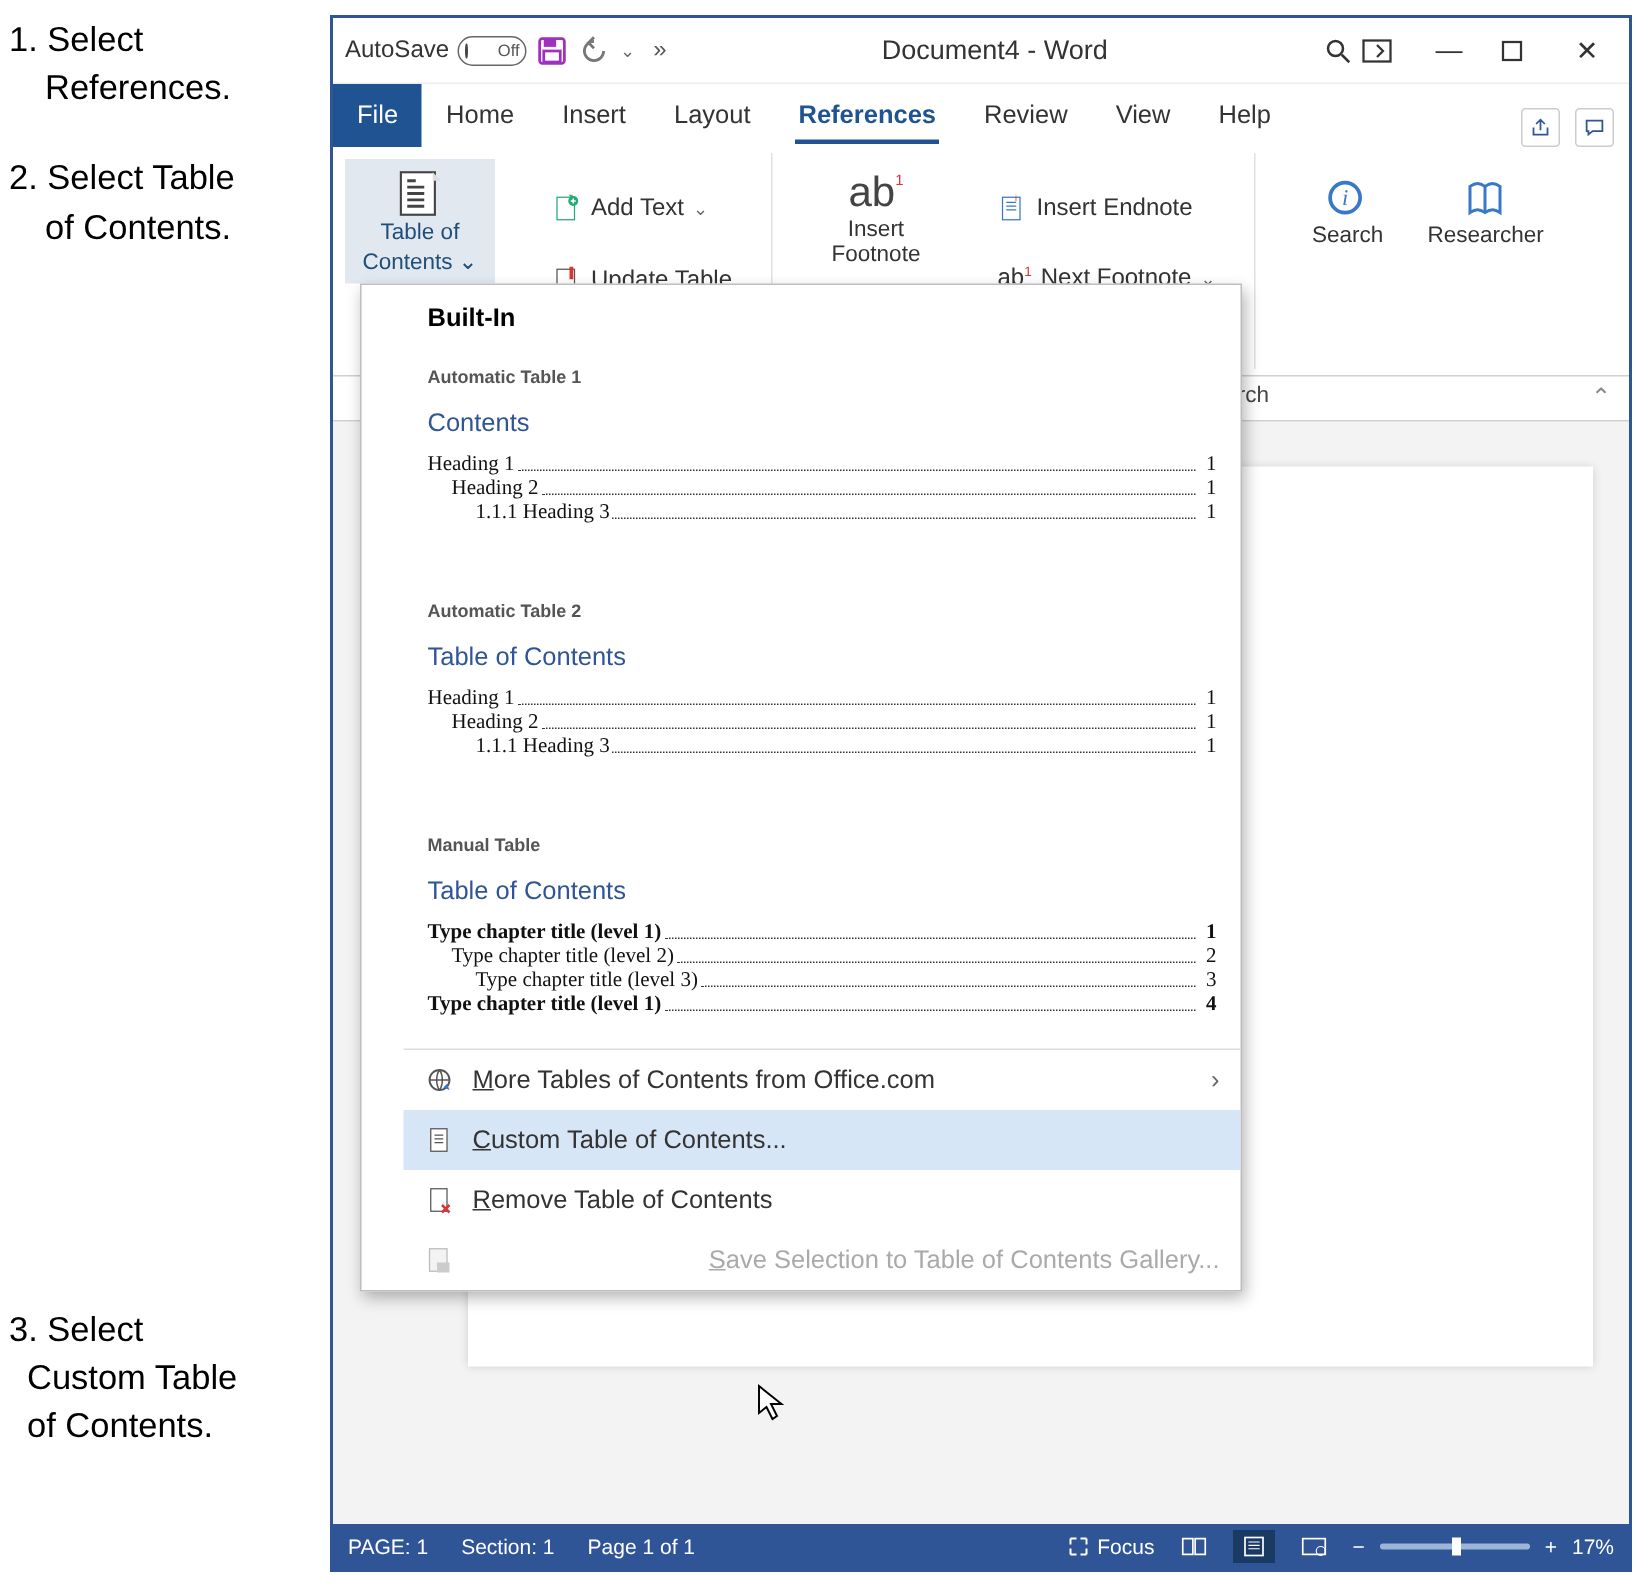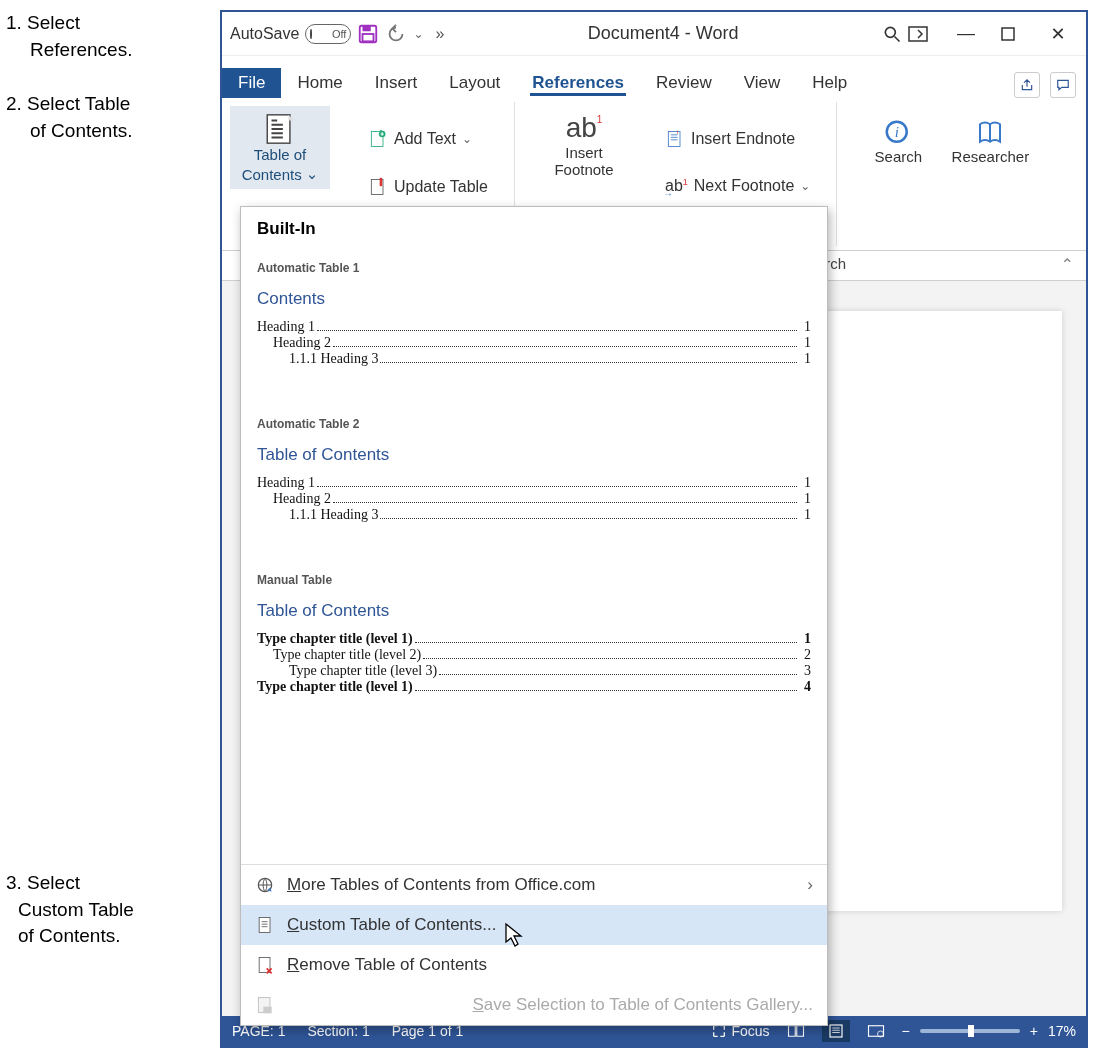--- a/index.html
+++ b/index.html
@@ -1,57 +1,57 @@
 <!DOCTYPE html>
 <html><head>
 <meta charset="utf-8">
 <style>
   * { box-sizing: border-box; }
   html,body { margin:0; padding:0; font-family: "Segoe UI", Arial, sans-serif; background:#fff; }
   .frame { width:1100px; height:1059px; position:relative; }
-  .instructions { position:absolute; left:6px; top:10px; width:210px; font-size:19px; color:#000; line-height:1.4; }
+  .instructions { position:absolute; left:6px; top:10px; width:210px; font-size:23px; color:#000; line-height:1.4; }
   .instructions .item { margin-bottom:28px; }
   .instructions .step3 { position:absolute; top:860px; left:0; }
 
   .wordwin { position:absolute; left:220px; top:10px; width:868px; height:1038px; border:2px solid #2f5597; background:#fff; display:flex; flex-direction:column; }
 
   .titlebar { height:44px; display:flex; align-items:center; padding:0 8px; gap:6px; border-bottom:1px solid #eee; }
   .autosave { display:flex; align-items:center; gap:6px; font-size:16px; color:#333; }
   .toggle { width:46px; height:20px; border:1px solid #666; border-radius:10px; display:flex; align-items:center; padding:0 4px; gap:20px; font-size:11px; color:#555; }
   .toggle .dot { width:10px; height:10px; border-radius:50%; background:#444; }
   .saveicon { width:22px; height:22px; }
   .undo { width:22px; height:22px; }
   .chev { font-size:12px; color:#666; }
   .more { font-size:16px; color:#555; margin-left:6px; }
   .doctitle { flex:1; text-align:center; font-size:18px; color:#333; }
   .winctrls { display:flex; gap:22px; align-items:center; padding-right:8px; }
   .winctrls span { font-size:18px; color:#333; width:24px; text-align:center; }
 
   .tabs { height:42px; display:flex; align-items:flex-end; }
-  .tab { padding:0 16px; height:30px; display:flex; align-items:center; font-size:17px; color:#333; cursor:pointer; }
+  .tab { padding:0 16px; height:42px; display:flex; align-items:center; font-size:17px; color:#333; cursor:pointer; }
   .tab.file { background:#1f5391; color:#fff; font-weight:400; }
   .tab.active { color:#1f5391; font-weight:600; position:relative; }
   .tab.active::after { content:""; position:absolute; bottom:2px; left:14px; right:14px; height:3px; background:#1f5391; }
   .tabend { flex:1; display:flex; justify-content:flex-end; align-items:center; gap:10px; padding-right:10px; }
   .tabend .tbtn { width:26px; height:26px; border:1px solid #ccc; border-radius:3px; display:flex; align-items:center; justify-content:center; color:#2f5597; font-size:14px; }
 
   .ribbon { min-height:110px; border-bottom:1px solid #d0d0d0; display:flex; gap:18px; padding:4px 0 4px 0; position:relative; }
   .rgroup { display:flex; flex-direction:column; align-items:flex-start; padding:4px 8px 0 8px; }
   .divider { width:1px; background:#e0e0e0; }
 
   .bigbtn { display:flex; flex-direction:column; align-items:center; justify-content:center; width:100px; padding:6px 4px; background:#e1e8ef; color:#1f4e79; font-size:15px; cursor:pointer; }
   .bigbtn.plain { background:transparent; color:#333; }
   .bigbtn .lbl2 { margin-top:2px; display:flex; align-items:center; gap:4px; }
 
   .smbtn { display:flex; align-items:center; gap:6px; font-size:16px; color:#333; padding:3px 0; cursor:pointer;margin-top:20px; }
   .smbtn.dis { color:#a0a0a0; }
 
   .col { display:flex; flex-direction:column; gap:2px; margin-left:4px; }
 
-  .dropdown { position:absolute; left:18px; top:194px; width:588px; height:820px; background:#fff; border:1px solid #bdbdbd; box-shadow:2px 4px 10px rgba(0,0,0,0.3); z-index:10; display:flex; flex-direction:column; }
+  .dropdown { position:absolute; left:18px; top:177px; width:588px; height:672px; background:#fff; border:1px solid #bdbdbd; box-shadow:2px 4px 10px rgba(0,0,0,0.3); z-index:10; display:flex; flex-direction:column;padding-left:28px; }
   .dd-header { font-weight:700; font-size:17px; padding:12px 16px 8px 16px; }
   .dd-body { flex:1; overflow:hidden; padding:0 16px; }
   .dd-sub { font-weight:600; font-size:12px; color:#555; margin:14px 0 14px 0; }
   .dd-title { color:#2f5597; font-size:17px; margin-bottom:10px; }
   .leader-row { display:flex; font-family:"Times New Roman",serif; font-size:14px; color:#111; }
   .leader-row .txt { white-space:nowrap; }
   .leader-row .dots { flex:1; border-bottom:1px dotted #333; transform:translateY(-4px); margin:0 2px; }
   .leader-row .pg { width:12px; text-align:right; }
   .leader-row.ind1 { padding-left:16px; }
   .leader-row.ind2 { padding-left:32px; }

